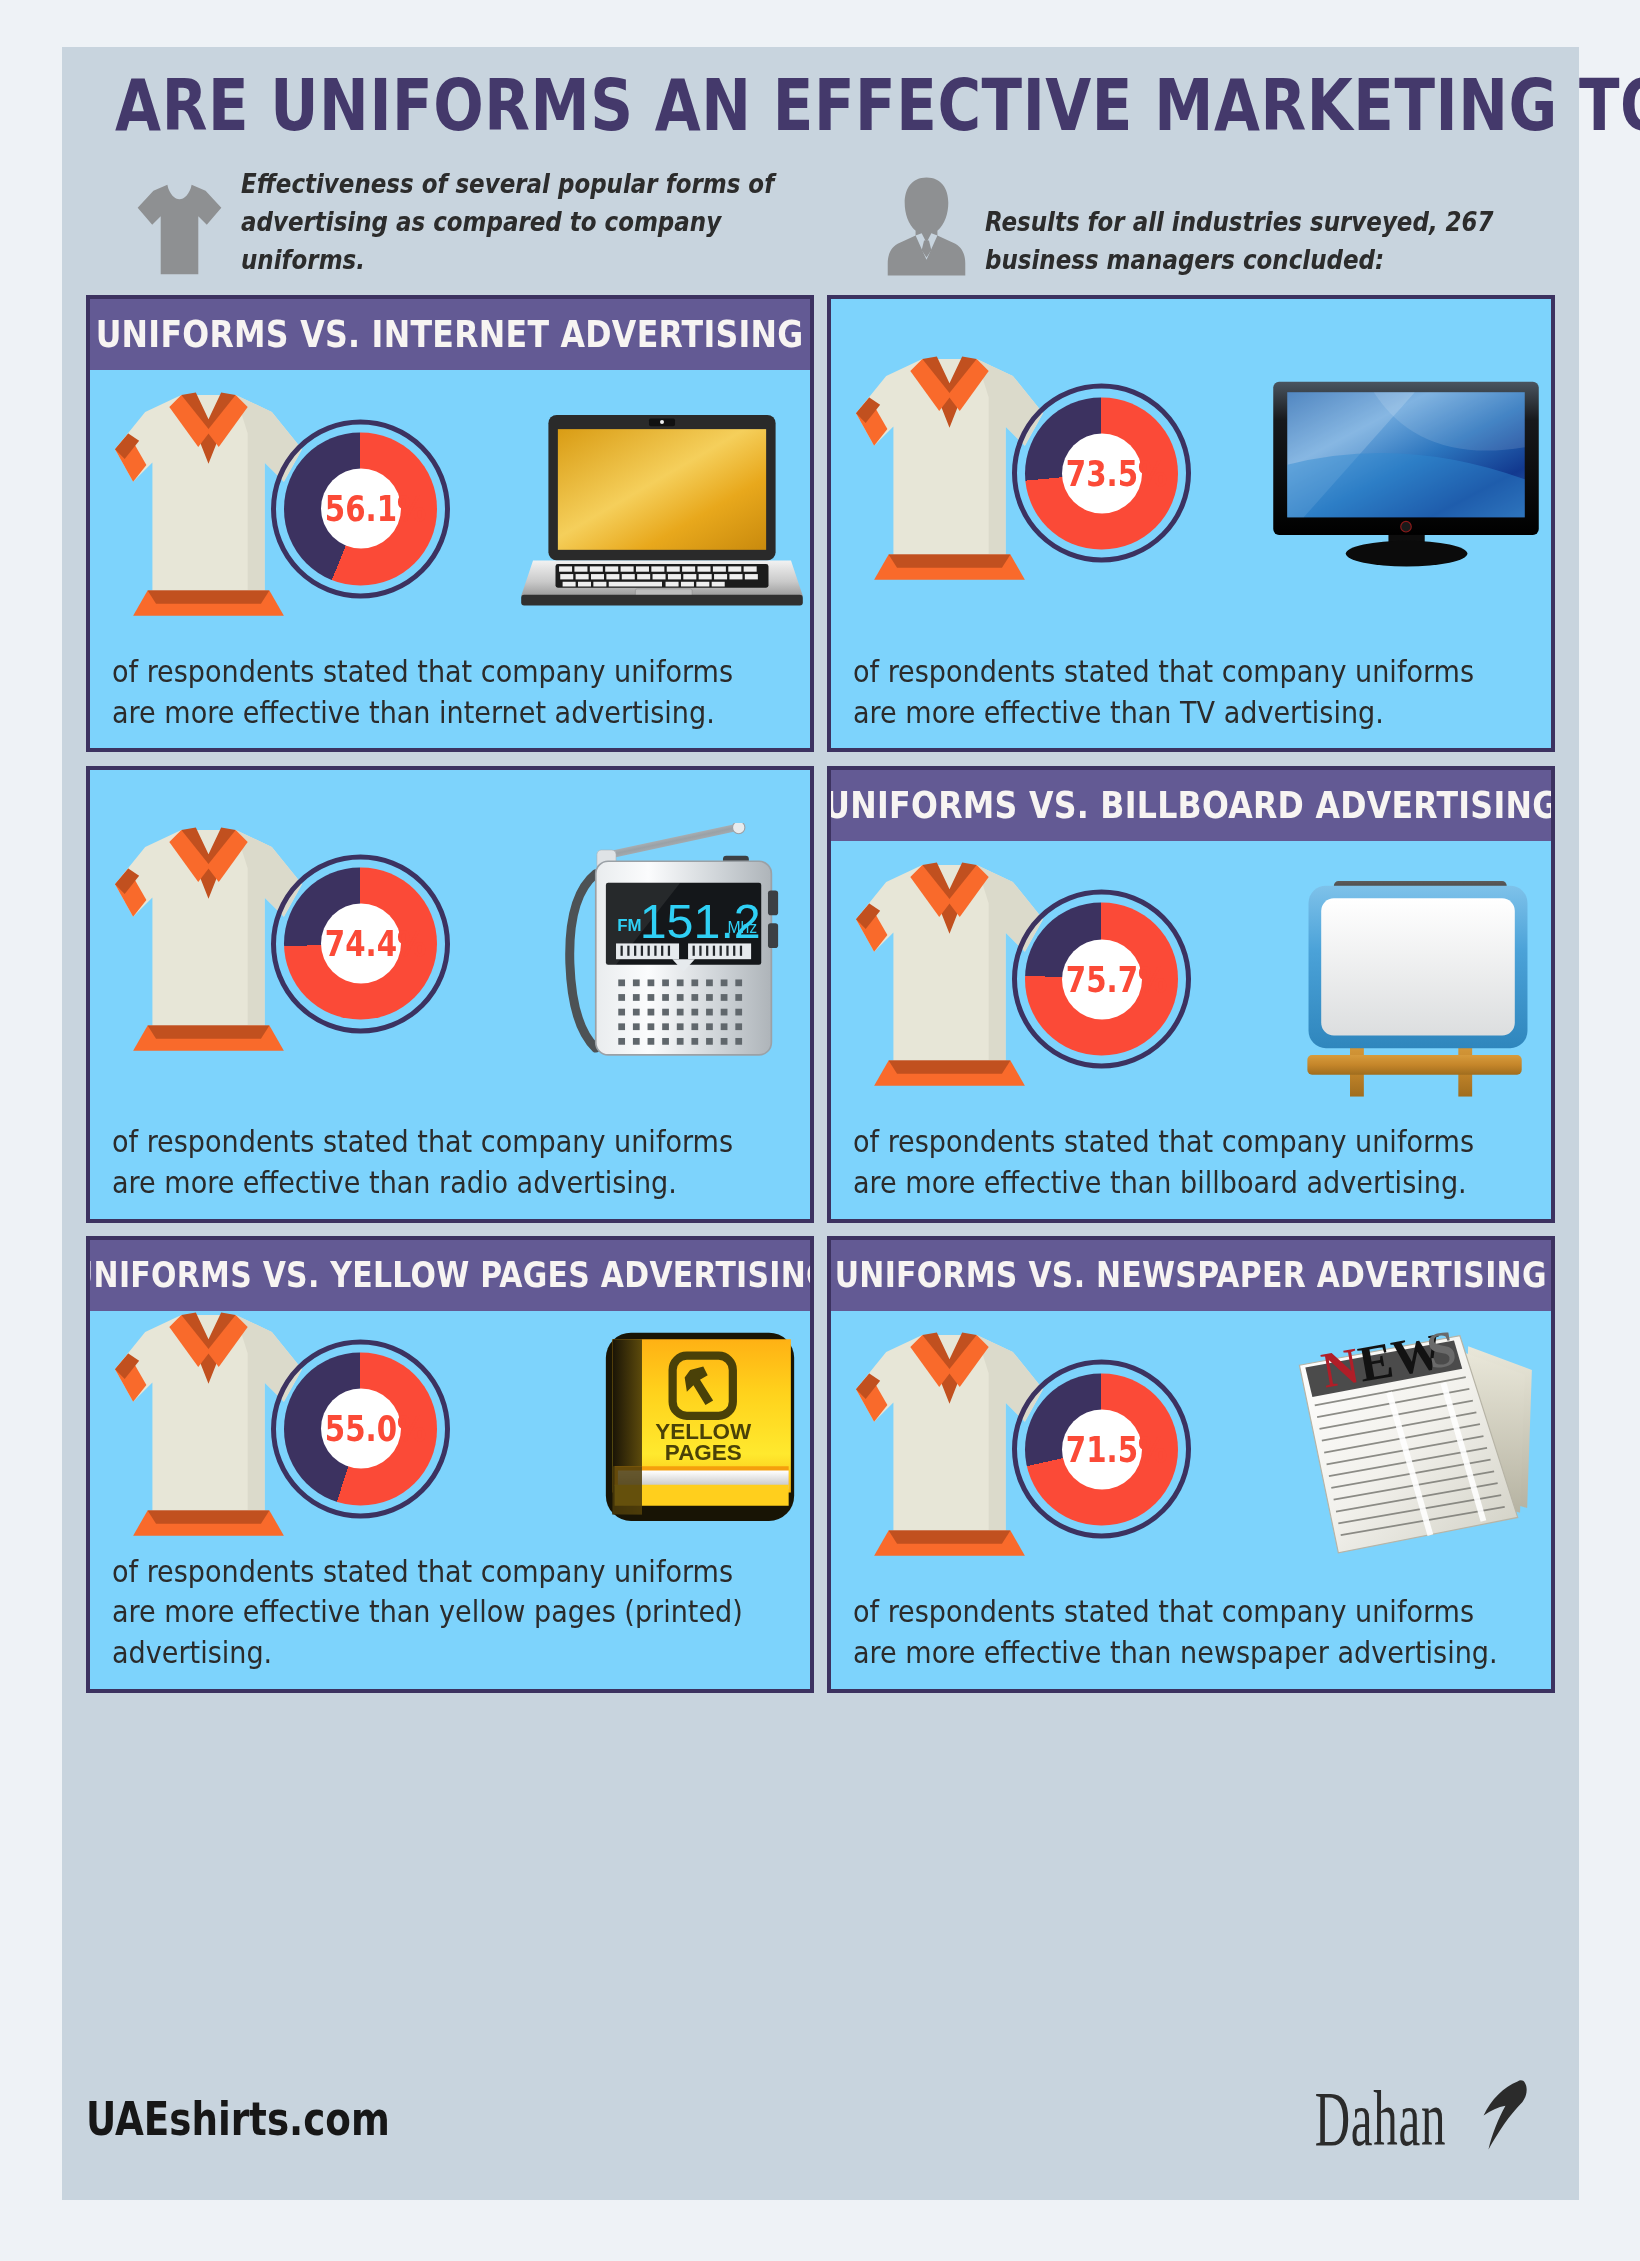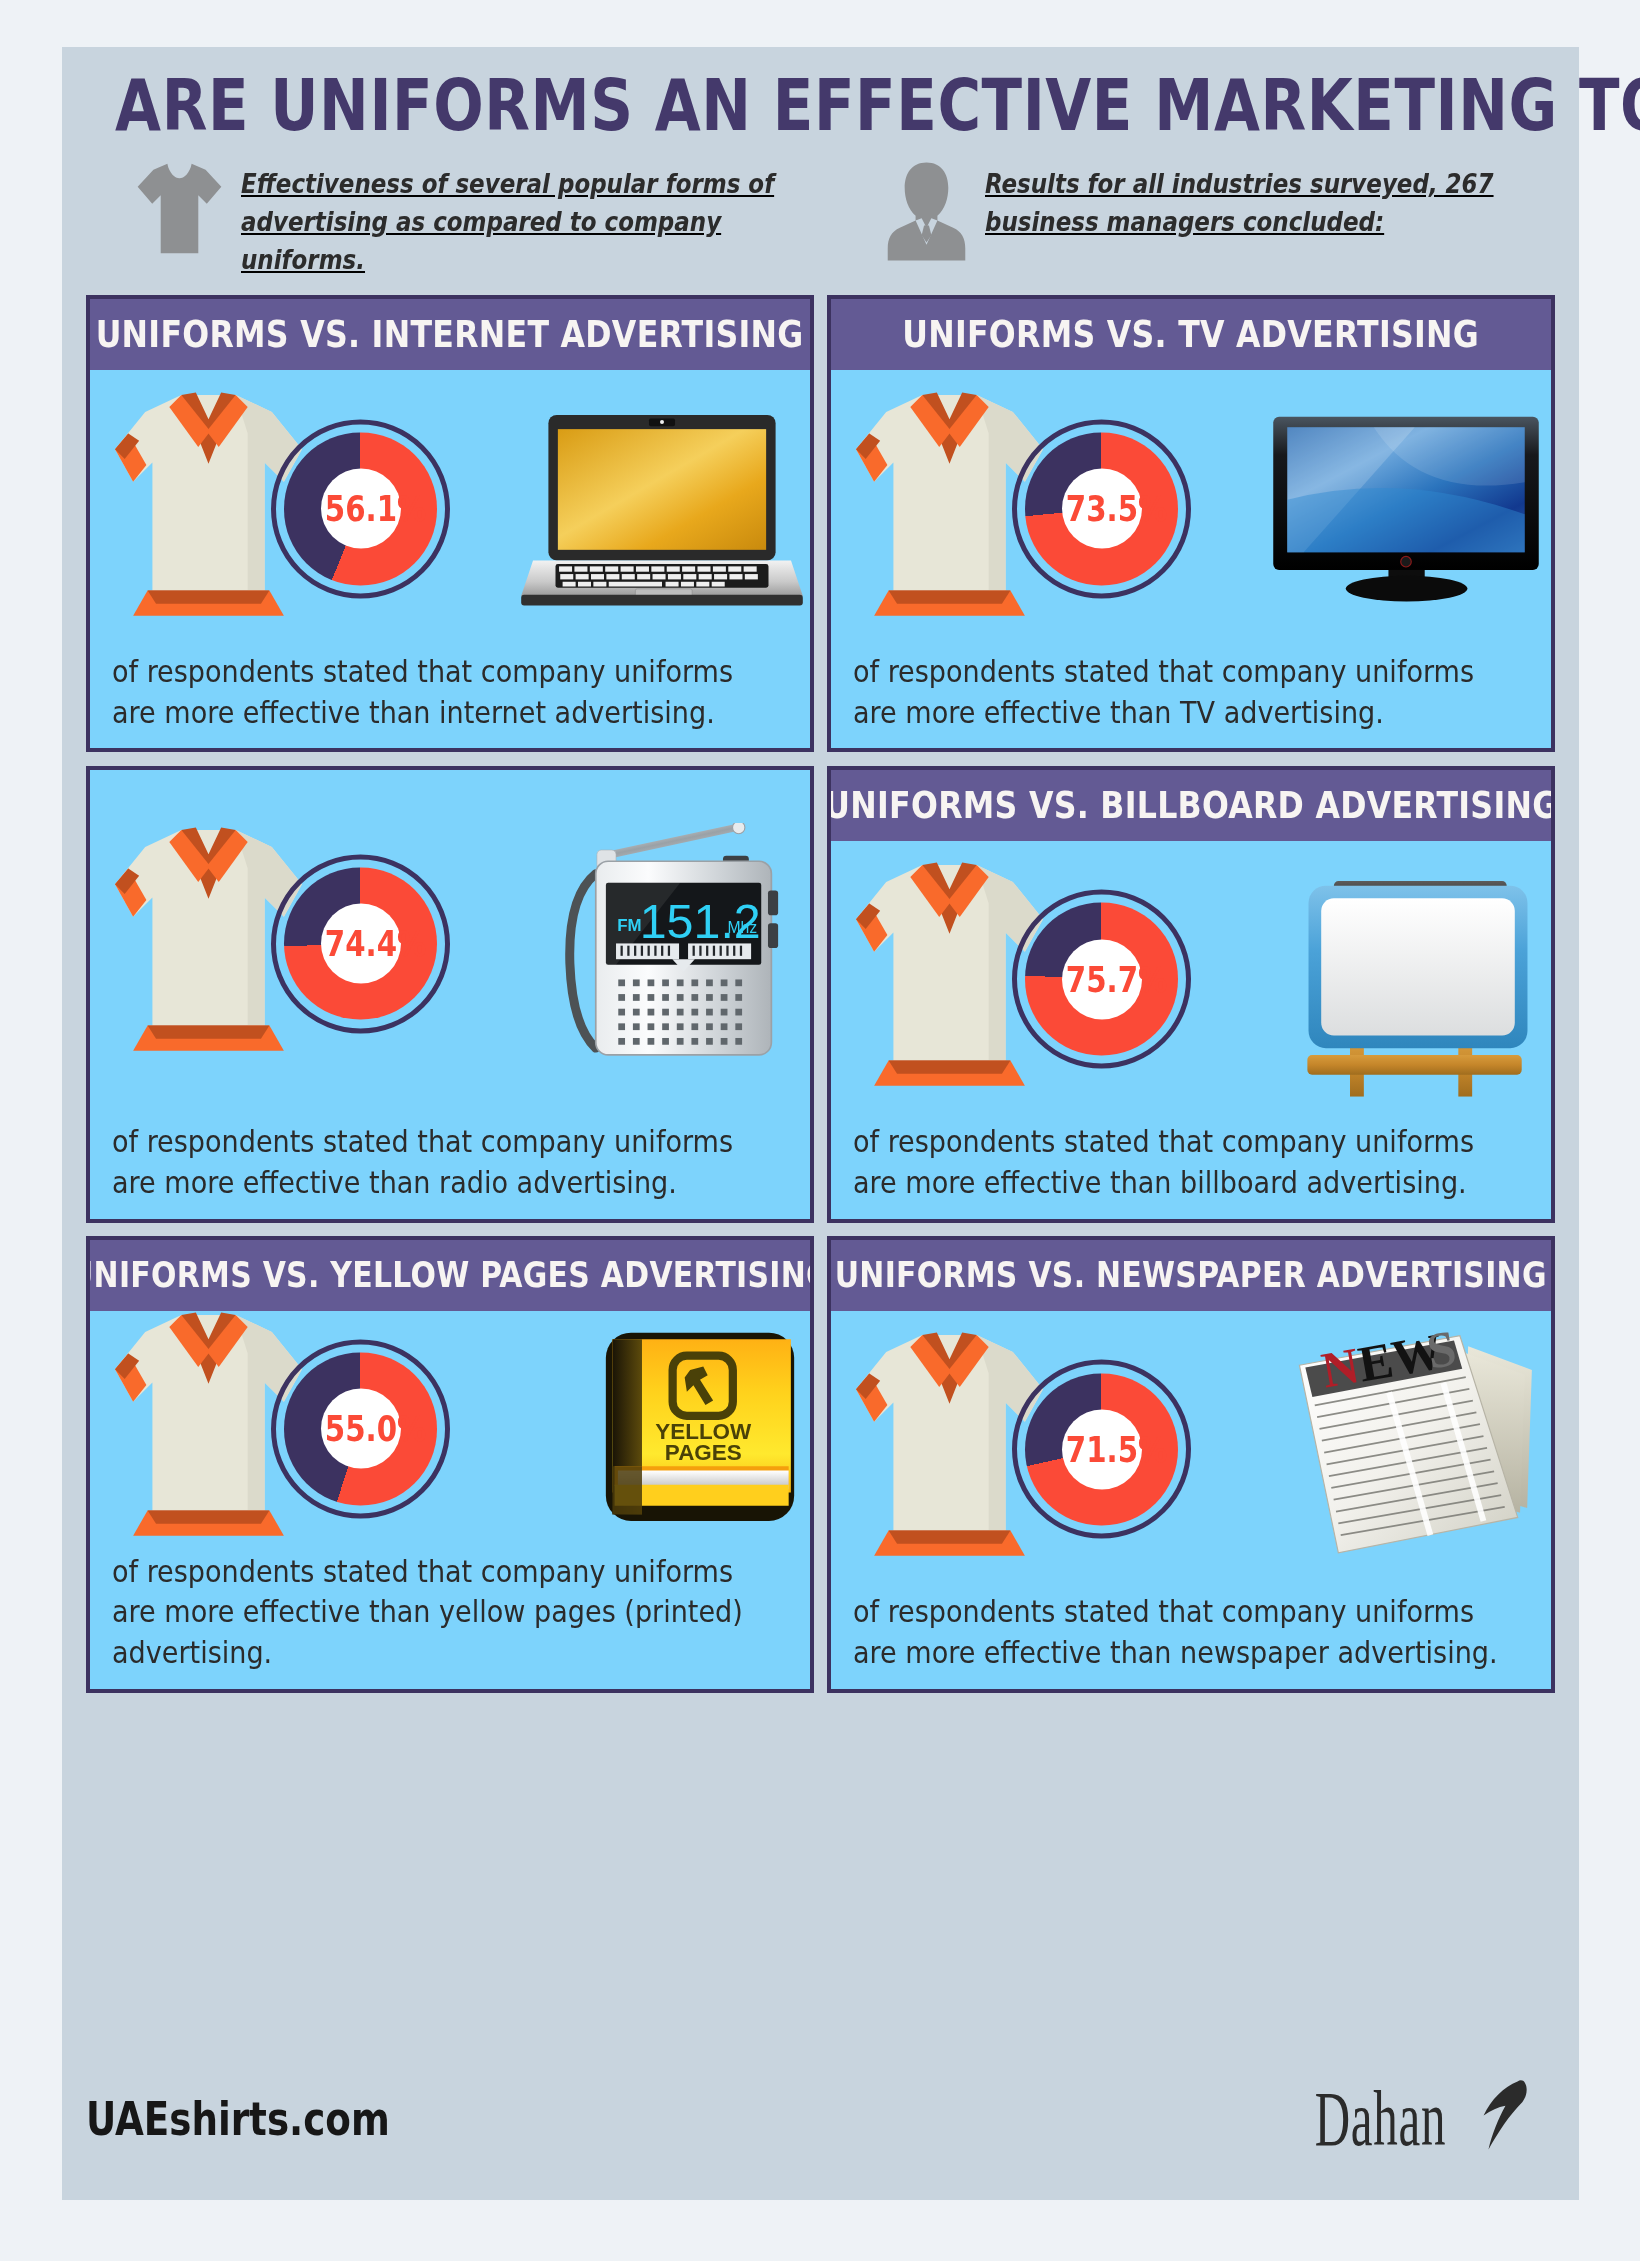--- a/index.html
+++ b/index.html
@@ -25,21 +25,21 @@
     font-size:71px;
     letter-spacing:0.6px;
     padding-top:17px;
     transform:scaleX(.93);
     white-space:nowrap;
   }
   .intro-row{
     display:flex;
     margin:13.3px 24px 0 24px;
   }
-  .intro-col{display:flex;align-items:flex-start;width:50%;text-decoration:underline;}
+  .intro-col{display:flex;align-items:flex-end;width:50%;}
   .intro-col.left{padding-left:48px;}
   .intro-col.right{padding-left:79px;}
   .intro-text{
     font-style:italic;font-weight:bold;
     font-size:26.6px;line-height:1.42;
     color:#2c2c2c;
     font-family:"Liberation Sans Narrow","DejaVu Sans Condensed","Liberation Sans",sans-serif;
     transform:scaleX(.96);transform-origin:left top;
     margin-left:15.7px;
     margin-top:4.8px;
@@ -255,23 +255,20 @@
             <span>56.1%</span>
           </div>
         </div>
       </div>
       <div class="panel-foot">
         <p>of respondents stated that company uniforms are more effective than internet advertising.</p>
       </div>
     </div>
 
     <div class="panel">
-      <div class="panel-head">
-        <span>UNIFORMS  VS. TV ADVERTISING</span>
-      </div>
       <div class="panel-body">
         <svg class="shirt" viewBox="0 0 330 390">
           <path d="M120 6 L60 34 L10 96 L40 150 L72 118 L72 330 L258 330 L258 118 L290 150 L320 96 L270 34 L210 6 Z" fill="#e7e6d7"></path>
           <path d="M210 6 L270 34 L320 96 L290 150 L258 118 L258 330 L230 330 L230 70 Z" fill="#dbdacb"></path>
           <path d="M120 6 L165 120 L210 6 L186 2 L165 46 L144 2 Z" fill="#c1501f"></path>
           <path d="M120 6 L100 26 L148 92 L168 66 Z" fill="#f96a2b"></path>
           <path d="M210 6 L230 26 L182 92 L162 66 Z" fill="#f96a2b"></path>
           <path d="M10 96 L40 150 L62 122 L32 70 Z" fill="#f96a2b"></path>
           <path d="M10 96 L32 70 L50 82 L26 112 Z" fill="#c1501f"></path>
           <path d="M64 330 L266 330 L290 372 L40 372 Z" fill="#f96a2b"></path>

